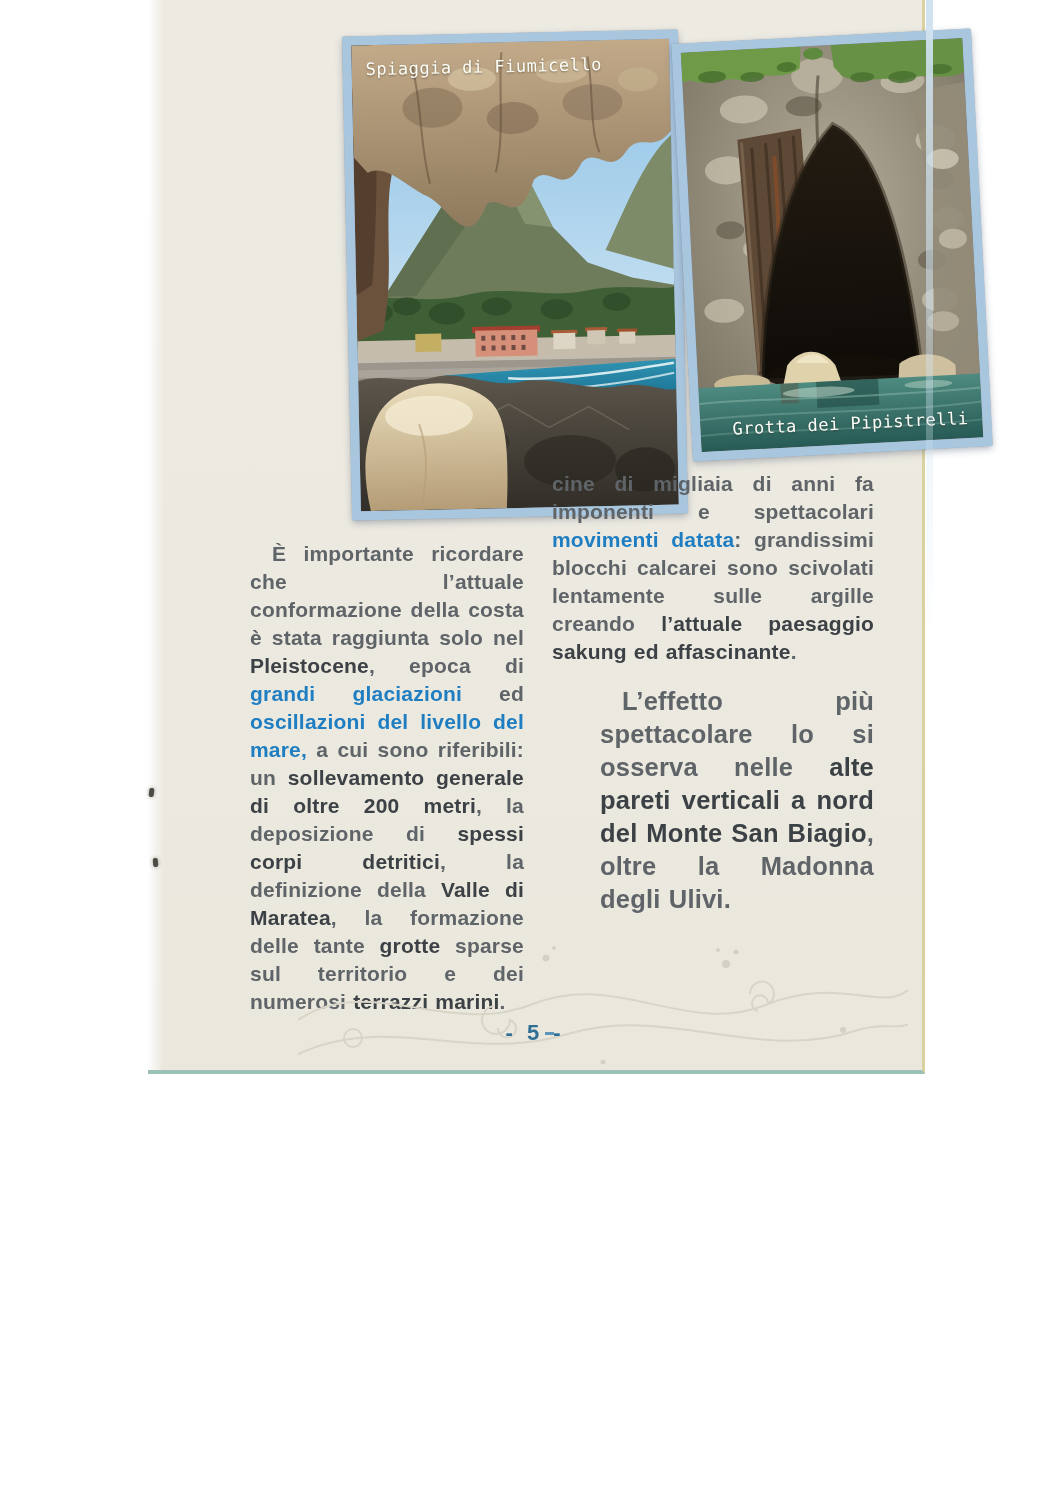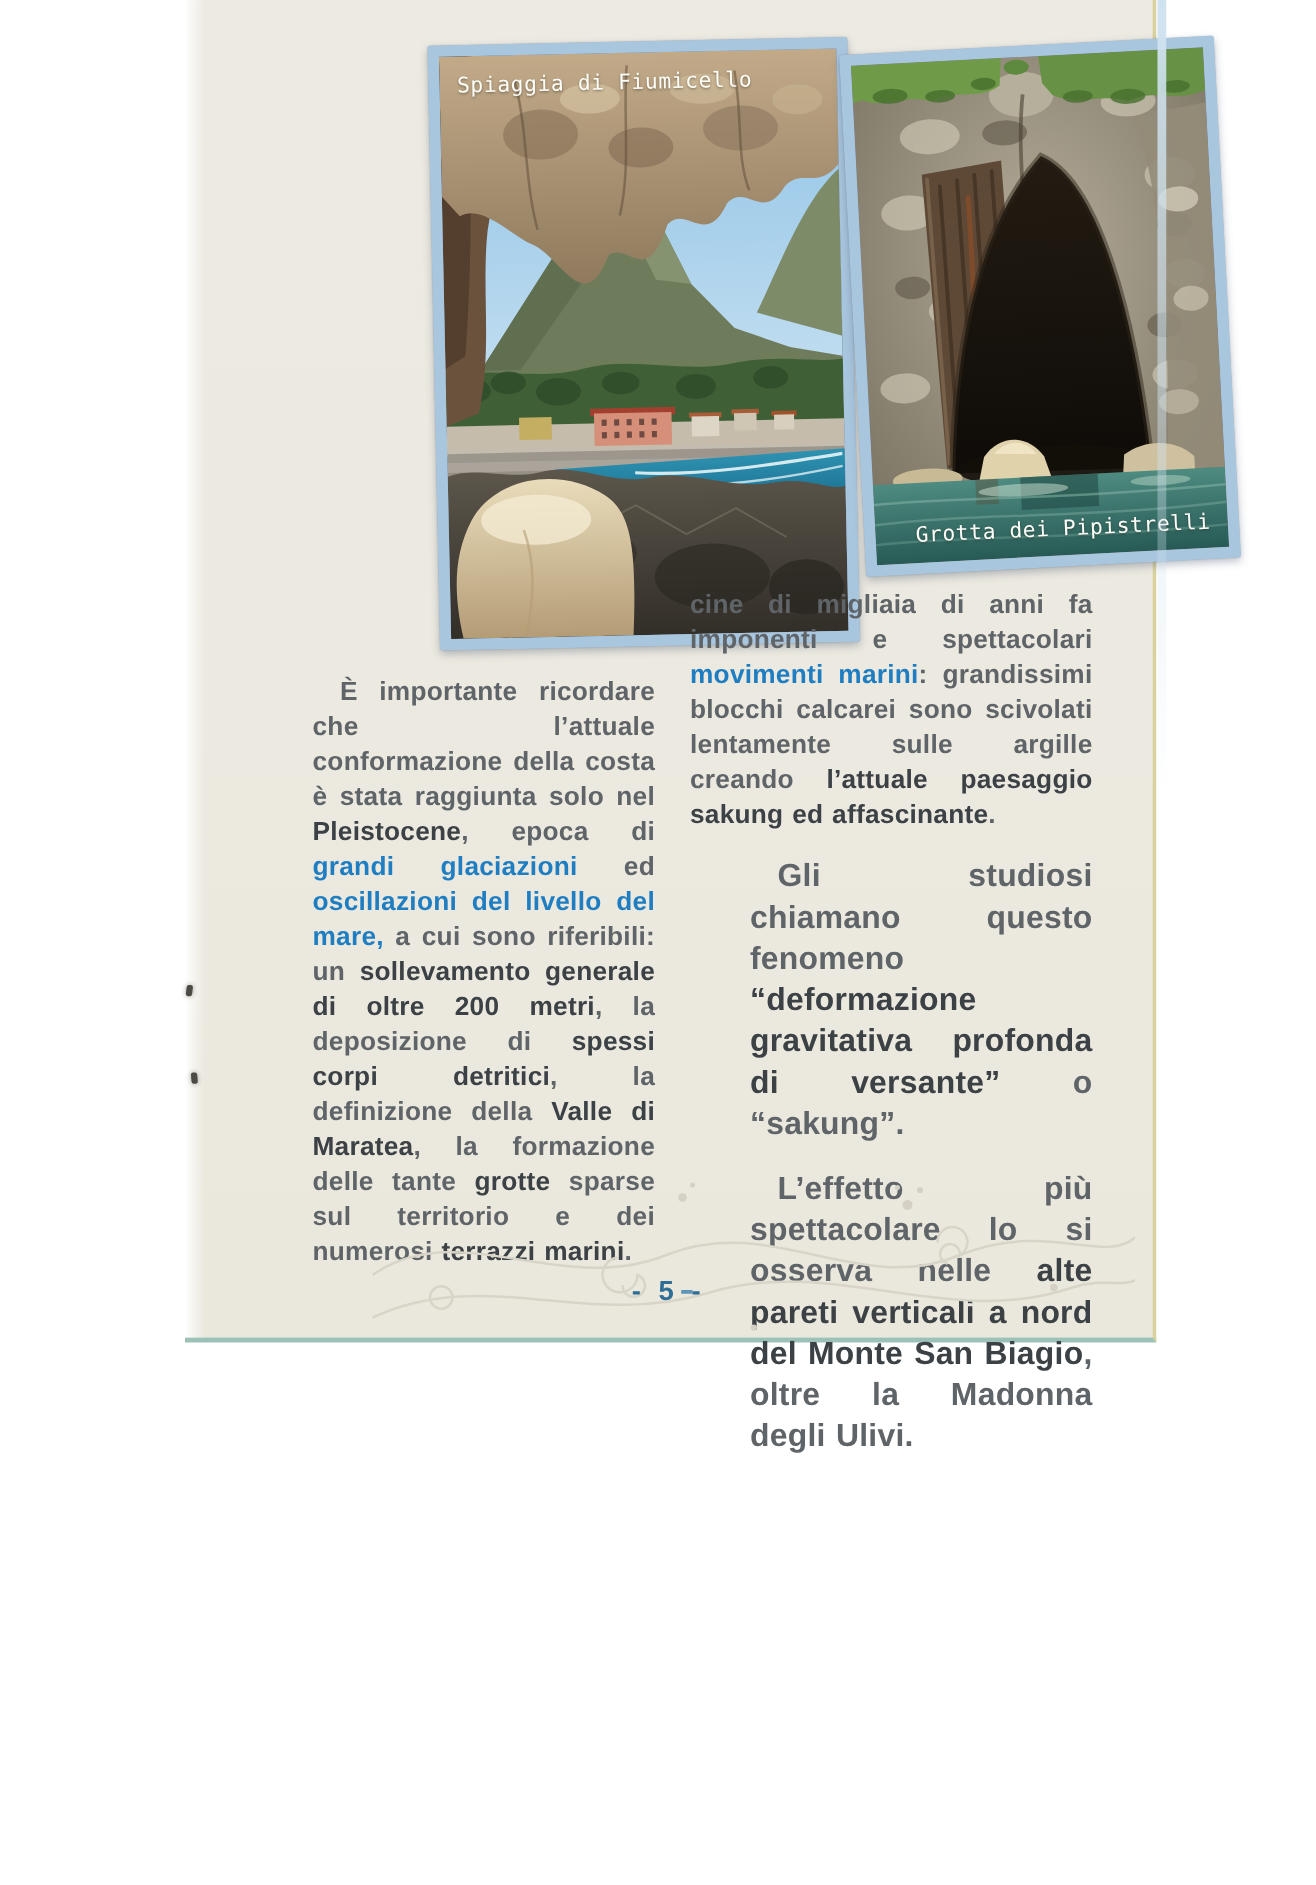--- a/index.html
+++ b/index.html
@@ -249,22 +249,21 @@
         <ellipse cx="230" cy="344" rx="24" ry="4" fill="#c4dbcc" opacity=".45"></ellipse>
       </svg>
       <figcaption class="caption caption-br">Grotta dei Pipistrelli</figcaption>
     </div>
   </figure>
 
   <div class="col col-left">
       <p class="para normal indent"><span class="seg-plain">È importante ricordare che l’attuale conformazione della costa è stata raggiunta solo nel </span><span class="seg-bold">Pleistocene</span><span class="seg-plain">, epoca di </span><span class="seg-blue">grandi glaciazioni</span><span class="seg-plain"> ed </span><span class="seg-blue">oscillazioni del livello del mare,</span><span class="seg-plain"> a cui sono riferibili: un </span><span class="seg-bold">sollevamento generale di oltre 200 metri</span><span class="seg-plain">, la deposizione di </span><span class="seg-bold">spessi corpi detritici</span><span class="seg-plain">, la definizione della </span><span class="seg-bold">Valle di Maratea</span><span class="seg-plain">, la formazione delle tante </span><span class="seg-bold">grotte</span><span class="seg-plain"> sparse sul territorio e dei numerosi </span><span class="seg-bold">terrazzi marini</span><span class="seg-plain">.</span></p>
     </div>
   <div class="col col-right">
-      <p class="para normal"><span class="seg-plain">cine di migliaia di anni fa imponenti e spettacolari </span><span class="seg-blue">movimenti marini</span><span class="seg-plain">: grandissimi blocchi calcarei sono scivolati lentamente sulle argille creando </span><span class="seg-bold">l’attuale paesaggio sakung ed affascinante</span><span class="seg-plain">.</span></p>
-      <p class="para large indent"><span class="seg-plain">Gli studiosi chiamano questo fenomeno </span><span class="seg-bold">“deformazione gravitativa profonda di versante”</span><span class="seg-plain"> o “sakung”.</span></p>
+      <p class="para normal"><span class="seg-plain">cine di migliaia di anni fa imponenti e spettacolari </span><span class="seg-blue">movimenti datata</span><span class="seg-plain">: grandissimi blocchi calcarei sono scivolati lentamente sulle argille creando </span><span class="seg-bold">l’attuale paesaggio sakung ed affascinante</span><span class="seg-plain">.</span></p>
       <p class="para large indent"><span class="seg-plain">L’effetto più spettacolare lo si osserva nelle </span><span class="seg-bold">alte pareti verticali a nord del Monte San Biagio</span><span class="seg-plain">, oltre la Madonna degli Ulivi.</span></p>
     </div>
 
   <svg class="waves" width="610" height="130" viewBox="0 0 610 130">
     <g fill="none" stroke="#d8d5c8" stroke-width="2">
       <path d="M0,78 C70,30 150,96 235,62 C320,28 390,96 470,62 C540,34 585,70 610,48"></path>
       <path d="M0,112 C90,70 170,122 270,92 C370,62 460,122 560,88 C585,80 600,88 610,82"></path>
       <path d="M196,64 a14,14 0 1 0 16,14 a9,9 0 1 1 -12,8"></path>
       <path d="M452,52 a12,12 0 1 1 18,10 a8,8 0 1 0 -10,7"></path>
       <circle cx="55" cy="96" r="9"></circle>

